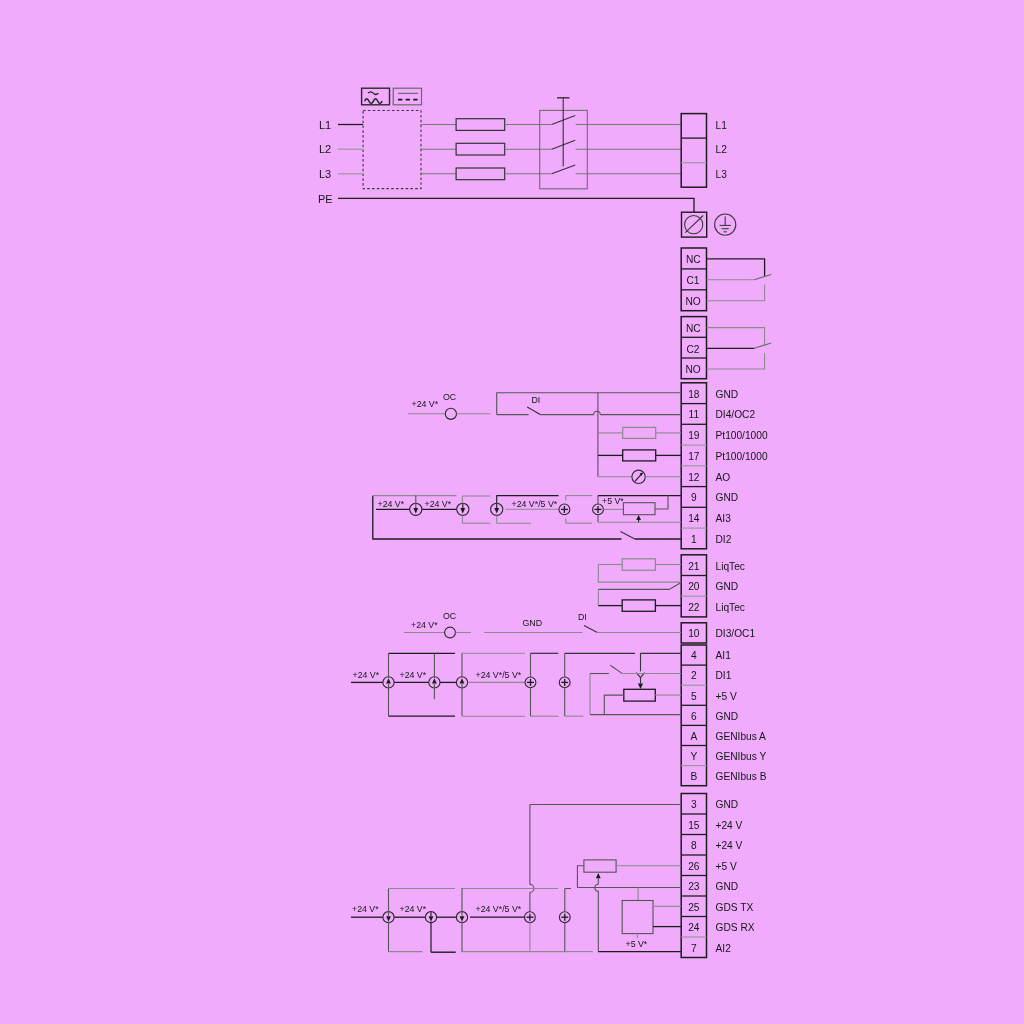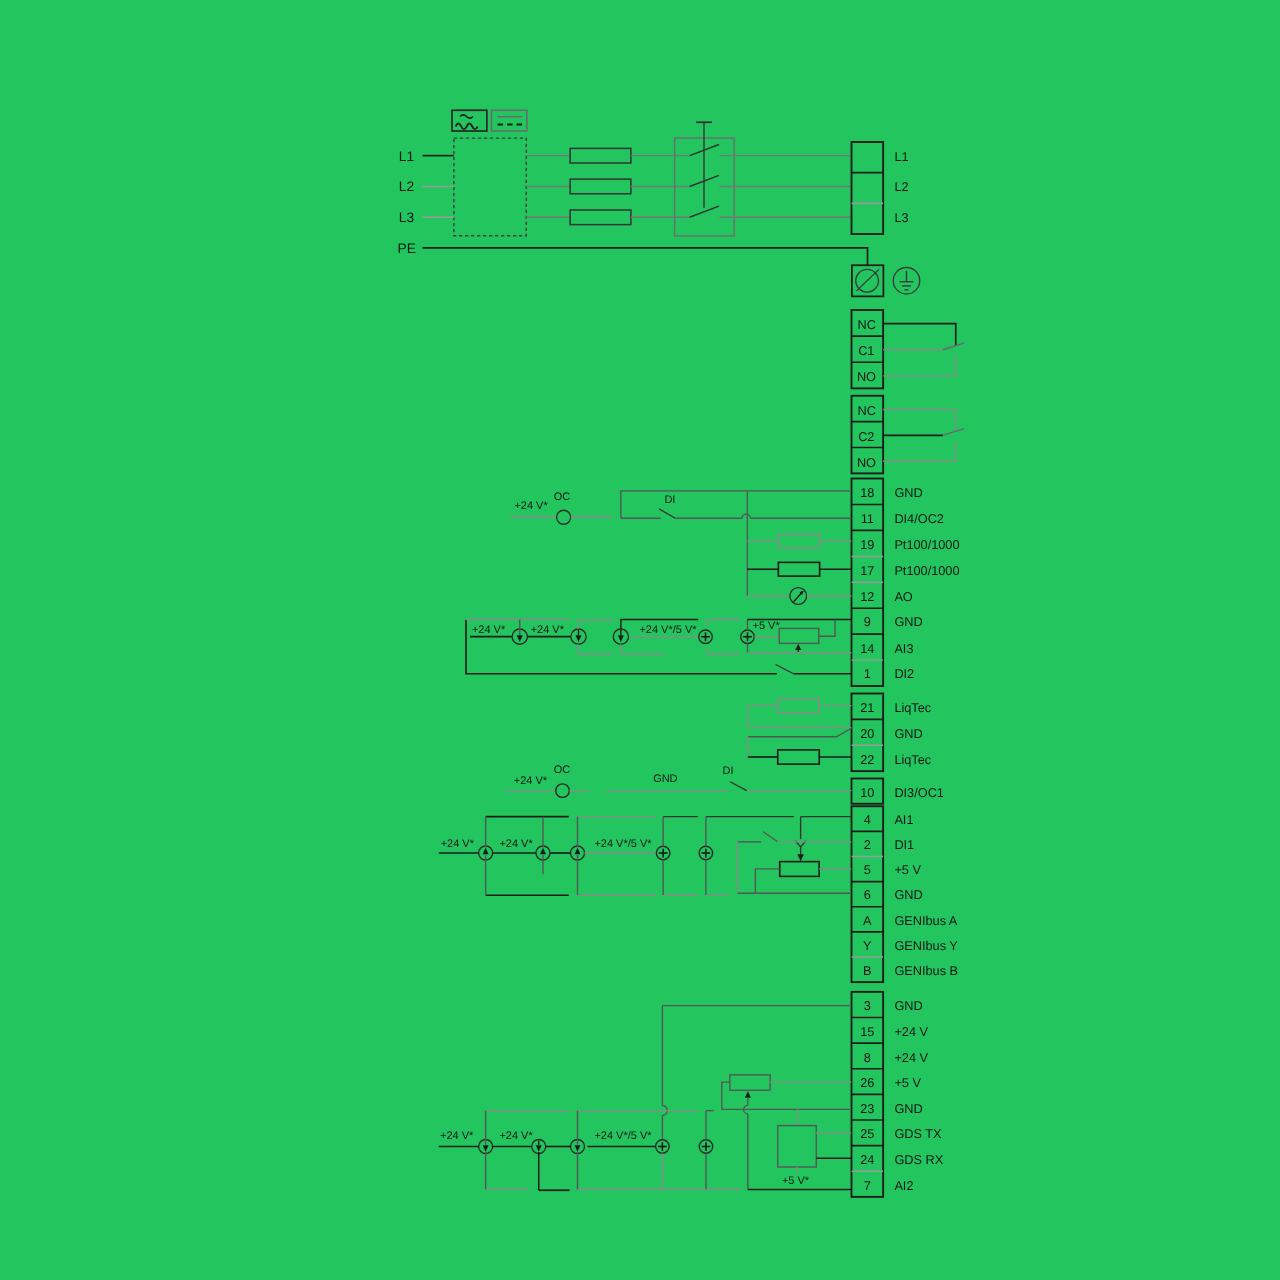--- a/index.html
+++ b/index.html
@@ -1,16 +1,16 @@
 <!DOCTYPE html>
 <html><head>
 <meta charset="utf-8">
 <style>
   html,body{margin:0;padding:0;background:#ffffff;}
-  .page{width:1024px;height:1024px;position:relative;background:#22c55e;overflow:hidden;text-decoration:underline;}
+  .page{width:1024px;height:1024px;position:relative;background:#f0abfc;overflow:hidden;text-decoration:underline;}
   svg{position:absolute;top:0;left:0;}
   text{font-family:"Liberation Sans",sans-serif;fill:#161616;}
   .lbl{font-size:10.2px;}
   .num{font-size:10.2px;} .lbl2{font-size:11px;}
   .sm{font-size:8.8px;}
 </style>
 </head>
 <body>
 <div class="page">
 <svg width="1024" height="1024" viewBox="0 0 1024 1024" fill="none" stroke-linecap="butt">

